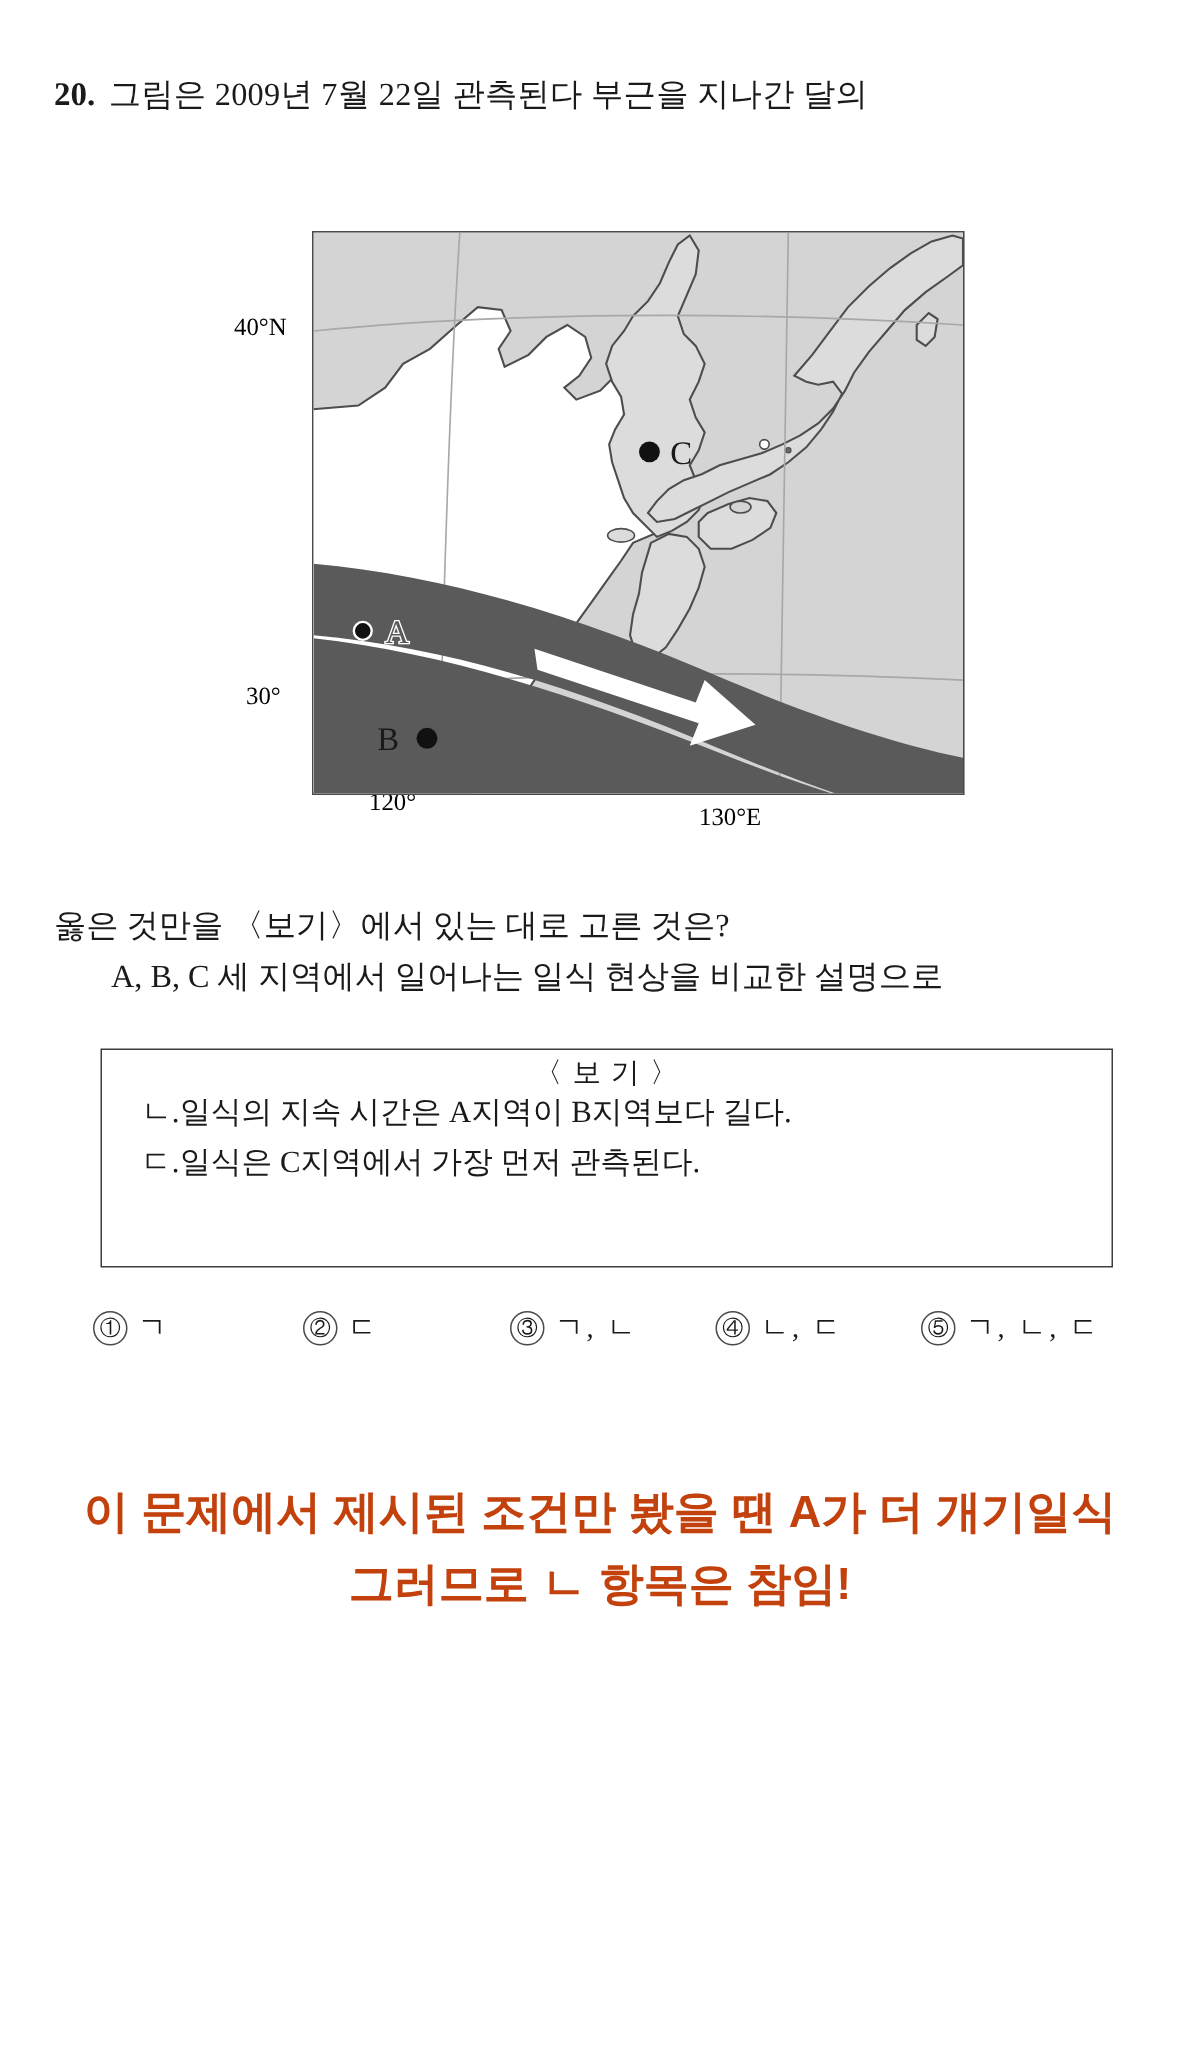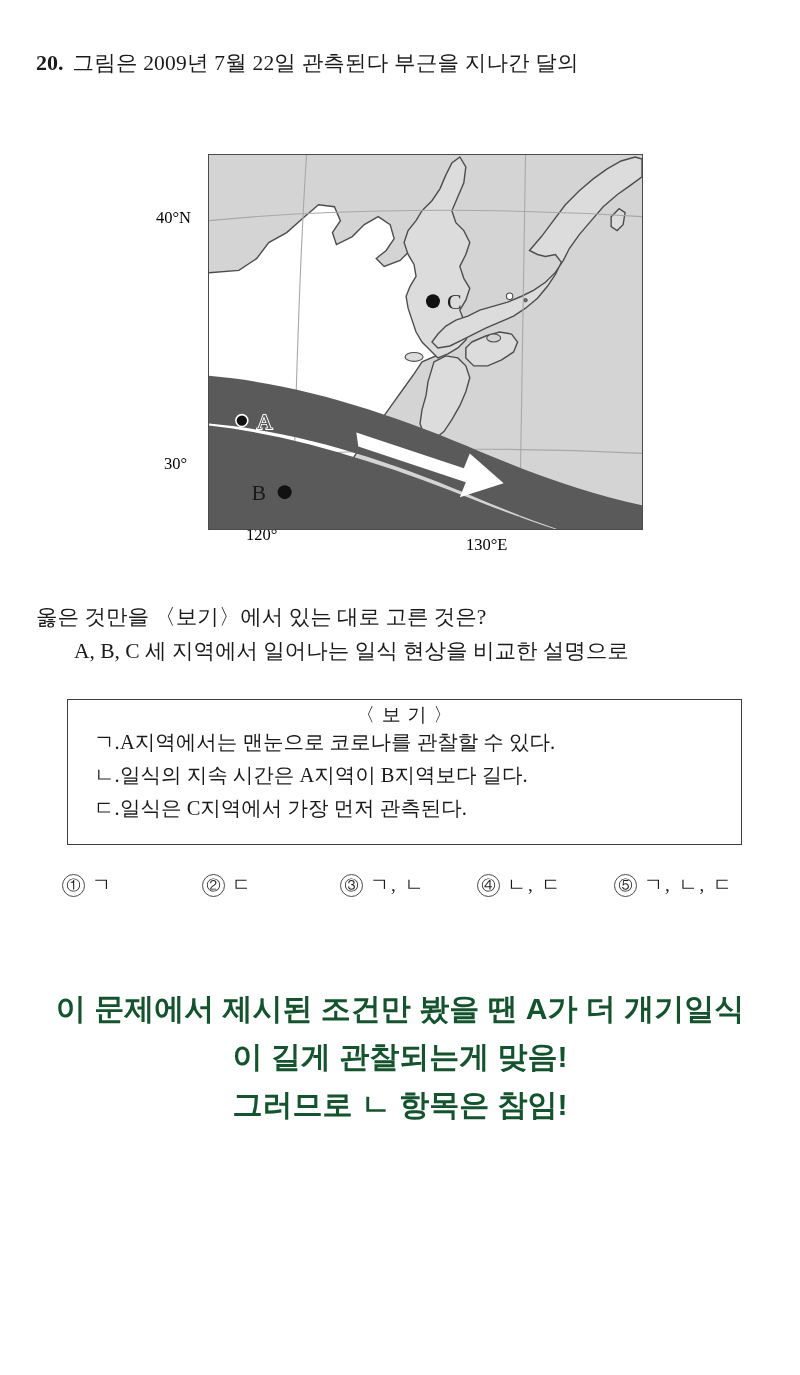--- a/index.html
+++ b/index.html
@@ -158,21 +158,21 @@
 
   
   #commentary {
     position: absolute;
     left: 0;
     top: 985px;
     width: 800px;
     text-align: center;
     font-family: "Liberation Sans", "DejaVu Sans", sans-serif;
     font-weight: bold;
-    color: #14532d;
+    color: #c2410c;
   }
   .comment-line {
     font-size: 30px;
     line-height: 48px;
     white-space: nowrap;
   }
   .comment-line.spacer { height: 42px; line-height: 42px; }
 </style>
 </head>
 <body>
@@ -283,23 +283,20 @@
 
 <div id="subquestion-block">
   <div class="sub-line">옳은 것만을 〈보기〉에서 있는 대로 고른 것은?</div>
   <div class="sub-line first">A, B, C 세 지역에서 일어나는 일식 현상을 비교한 설명으로</div>
 </div>
 
 <div id="bogi-box">
   <div id="bogi-title">〈 보 기 〉</div>
   <div id="bogi-items">
     <div class="bogi-item">
-      <span class="bogi-mark">ㄱ.</span><span>A지역에서는 맨눈으로 코로나를 관찰할 수 있다.</span>
-    </div>
-    <div class="bogi-item">
       <span class="bogi-mark">ㄴ.</span><span>일식의 지속 시간은 A지역이 B지역보다 길다.</span>
     </div>
     <div class="bogi-item">
       <span class="bogi-mark">ㄷ.</span><span>일식은 C지역에서 가장 먼저 관측된다.</span>
     </div>
   </div>
 </div>
 
 <div id="choices-row">
   <div class="choice" id="choice-1" style="left: 0px;">
@@ -319,16 +316,15 @@
     <span class="choice-text">ㄴ, ㄷ</span>
   </div>
   <div class="choice" id="choice-5" style="left: 552px;">
     <span class="choice-num">⑤</span>
     <span class="choice-text">ㄱ, ㄴ, ㄷ</span>
   </div>
 </div>
 
 <div id="commentary">
   <div class="comment-line">이 문제에서 제시된 조건만 봤을 땐 A가 더 개기일식</div>
-  <div class="comment-line">이 길게 관찰되는게 맞음!</div>
   <div class="comment-line">그러므로 ㄴ 항목은 참임!</div>
   <div class="comment-line spacer">&nbsp;</div>
 </div>
 
 </body></html>

